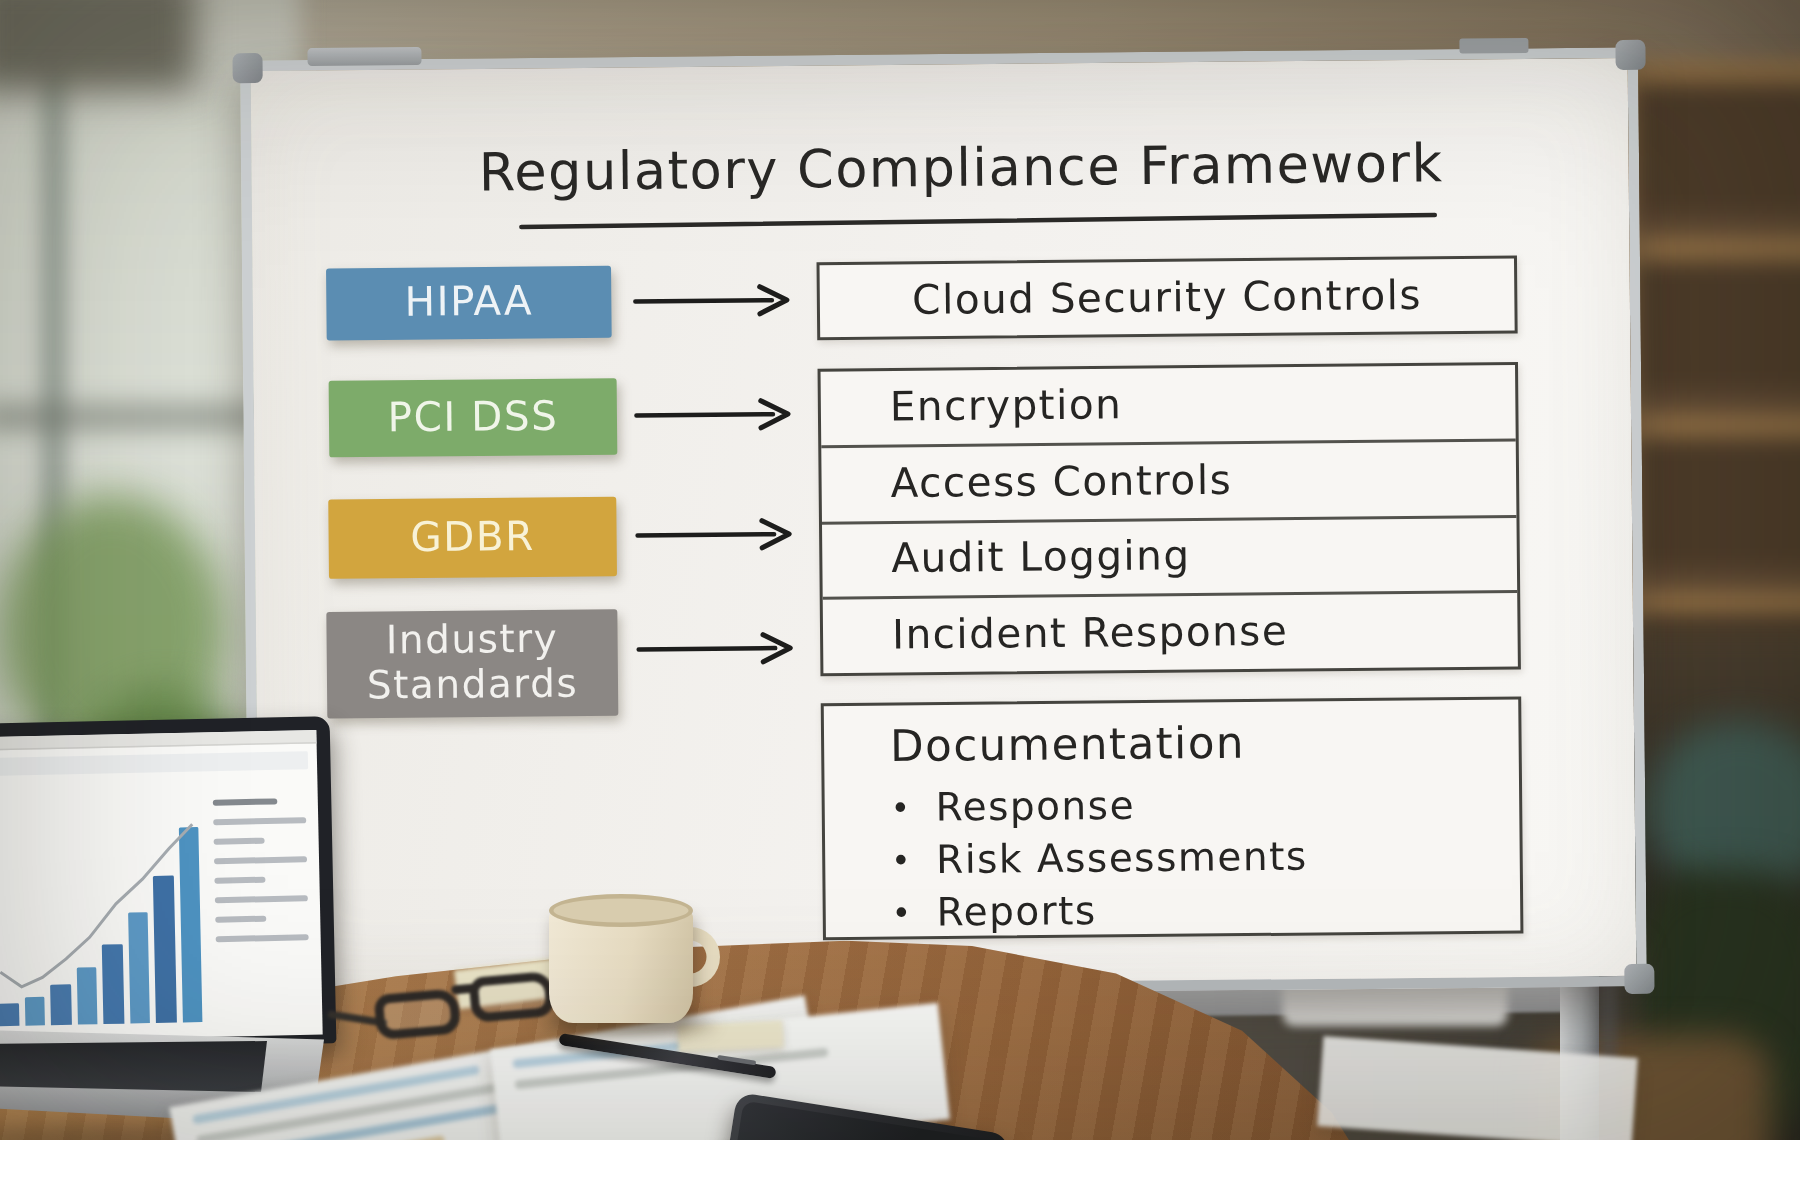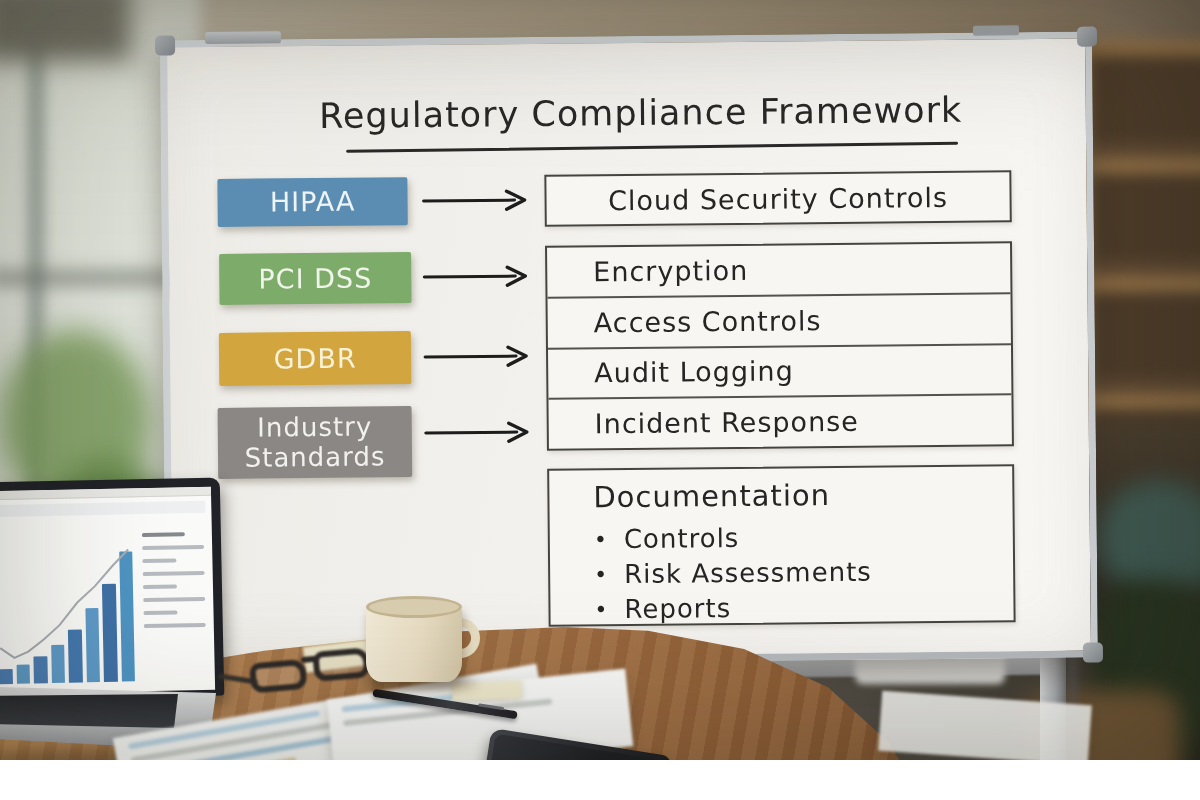--- a/index.html
+++ b/index.html
@@ -229,21 +229,21 @@
       <div class="control-row">Encryption</div>
       <div class="control-row">Access Controls</div>
       <div class="control-row">Audit Logging</div>
       <div class="control-row">Incident Response</div>
     </div>
 
     <div class="wb-box doc-box">
       <div class="doc-heading">Documentation</div>
       <div class="doc-item">
         <span class="doc-bullet">•</span>
-        <span>Controls</span>
+        <span>Response</span>
       </div>
       <div class="doc-item">
         <span class="doc-bullet">•</span>
         <span>Risk Assessments</span>
       </div>
       <div class="doc-item">
         <span class="doc-bullet">•</span>
         <span>Reports</span>
       </div>
     </div>

